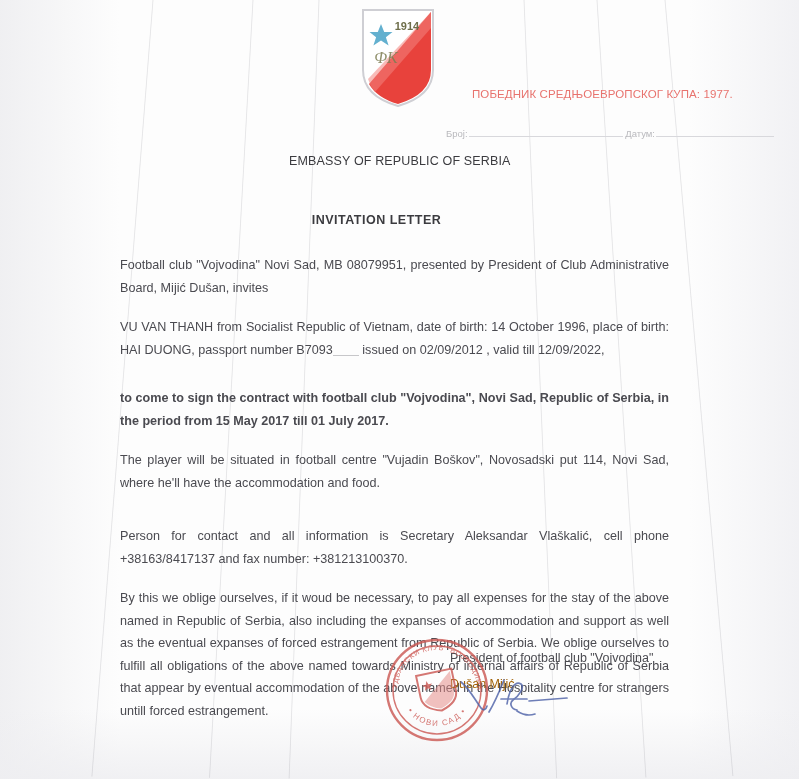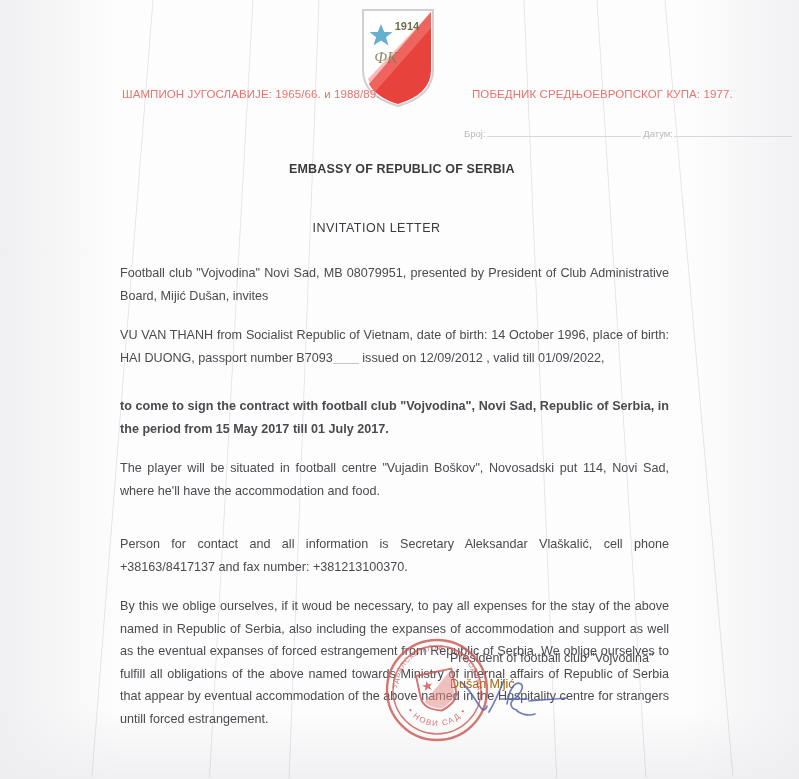--- a/index.html
+++ b/index.html
@@ -73,21 +73,21 @@
     color: #e8736e;
     white-space: nowrap;
   }
   .lh-left  { left: 122px; }
   .lh-right { left: 472px; }
 
   
   .refline {
     position: absolute;
     top: 128px;
-    left: 464px;
+    left: 446px;
     width: 330px;
     font-size: 9.5px;
     color: #b9b9bd;
     display: flex;
     align-items: flex-end;
     z-index: 5;
   }
   .ref-label { white-space: nowrap; }
   .ref-rule {
     flex: 1;
@@ -99,33 +99,33 @@
 
   
   .doc {
     position: absolute;
     top: 146px;
     left: 0;
     right: 0;
     z-index: 5;
   }
   .head-line {
-    margin: 16px 0 0 289px;
+    margin: 8px 0 0 289px;
     font-size: 12.5px;
-    font-weight: bold;
+    font-weight: normal;
     color: #3b3b3f;
     letter-spacing: 0.15px;
   }
   .head-line.second { margin-top: 21px; }
 
   .title {
     margin: 45px 0 0 0;
     text-align: center;
     font-size: 12.5px;
-    font-weight: normal;
+    font-weight: bold;
     color: #3b3b3f;
     letter-spacing: 0.5px;
     padding-right: 46px;
   }
 
   .para {
     margin: 0;
     padding: 0 130px 0 120px;
     font-size: 12.6px;
     line-height: 22.5px;
@@ -199,40 +199,39 @@
 
     <svg class="crest" viewBox="0 0 74 100">
       <path d="M2 2 H72 V62 Q72 88 37 98 Q2 88 2 62 Z" fill="#ffffff" stroke="#cfcfd4" stroke-width="2"></path>
       <path d="M70 4 V62 Q70 86 37 96 Q16 90 8 76 Z" fill="#e8423c"></path>
       <path d="M70 4 V20 L14 84 Q9 78 7 71 Z" fill="#f2837e" opacity="0.55"></path>
       <polygon points="20,16 23.2,24 31.5,24 24.9,29.2 27.6,37.5 20,32.6 12.4,37.5 15.1,29.2 8.5,24 16.8,24" fill="#63b0cf"></polygon>
       <text x="46" y="22" font-family="'Liberation Sans', sans-serif" font-size="11" font-weight="bold" fill="#6e6e4a" text-anchor="middle">1914</text>
       <text x="25" y="55" font-family="'Liberation Serif', serif" font-size="16" font-style="italic" fill="#7d7d52" text-anchor="middle" opacity="0.85">ФК</text>
     </svg>
 
-    <div class="lh-text lh-left">ШАМПИОН ЈУГОСЛАВИЈЕ: 1965/66. и 1988/89.</div>
     <div class="lh-text lh-right">ПОБЕДНИК СРЕДЊОЕВРОПСКОГ КУПА: 1977.</div>
   </div>
 
   <div class="refline">
     <span class="ref-label">Број:</span>
     <span class="ref-rule"></span>
     <span class="ref-label">Датум:</span>
     <span class="ref-rule short"></span>
   </div>
 
   <div class="doc">
 
     <div class="head-line">EMBASSY OF REPUBLIC OF SERBIA</div>
 
     <div class="title">INVITATION LETTER</div>
 
     <p class="para p1">Football club "Vojvodina" Novi Sad, MB 08079951, presented by President of Club Administrative Board, Mijić Dušan, invites</p>
 
-    <p class="para p2"><span>VU VAN THANH from  Socialist Republic of Vietnam, date of birth: 14 October 1996, place of birth: HAI DUONG, passport number B7093</span><span class="redacted"></span> <span>issued on 12/09/2012  , valid till 01/09/2022,</span></p>
+    <p class="para p2"><span>VU VAN THANH from  Socialist Republic of Vietnam, date of birth: 14 October 1996, place of birth: HAI DUONG, passport number B7093</span><span class="redacted"></span> <span>issued on 02/09/2012  , valid till 12/09/2022,</span></p>
 
     <p class="para p3">to come to sign the contract with football club "Vojvodina", Novi Sad, Republic of Serbia,  in the period from 15 May 2017 till 01 July 2017.</p>
     <p class="para p4">The player will be situated in football centre "Vujadin Boškov", Novosadski put 114, Novi Sad, where he'll have the accommodation and food.</p>
     <p class="para p5">Person for contact and all information is Secretary Aleksandar Vlaškalić, cell phone +38163/8417137 and fax number: +381213100370.</p>
     <p class="para p6">By this we oblige ourselves, if it woud be necessary,  to pay all expenses for the stay of the above named in Republic of Serbia, also including the expanses of accommodation and support as well as the eventual expanses of forced estrangement from Republic of Serbia. We oblige ourselves to fulfill all obligations of the above named towards Ministry of internal affairs of Republic of Serbia that appear by eventual accommodation of the above named in the Hospitality centre for strangers untill forced estrangement.</p>
 
   </div>
 
   <svg class="stamp" viewBox="0 0 104 104">
     <defs>

